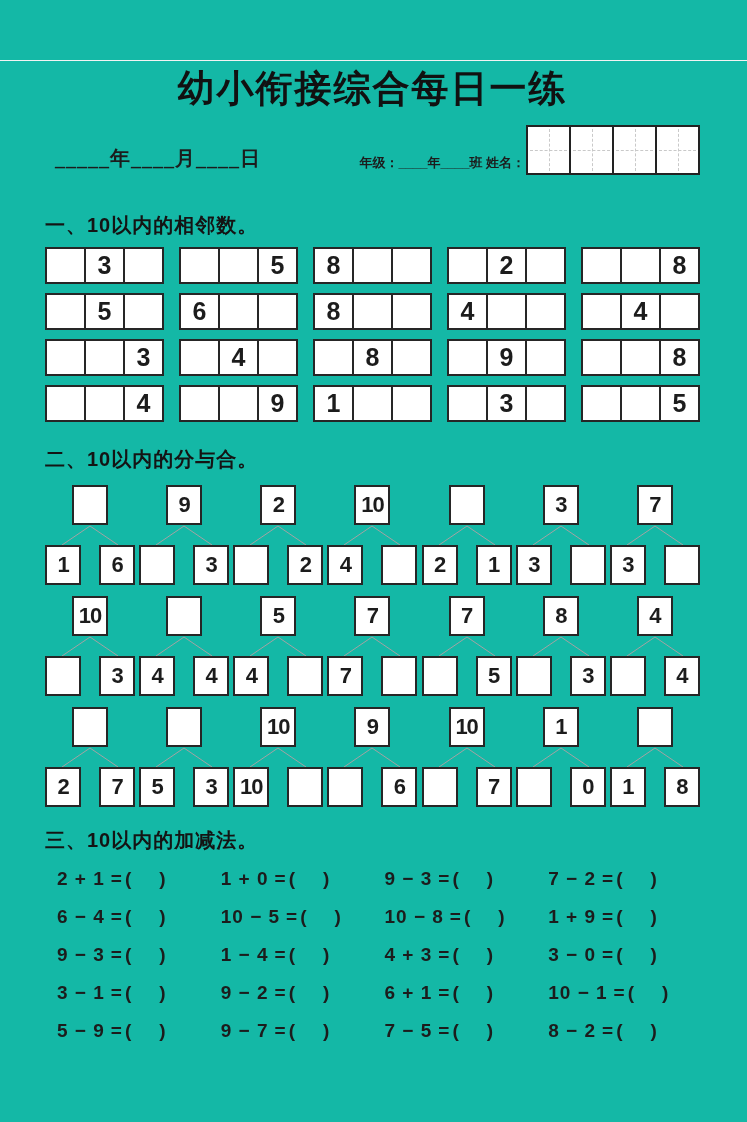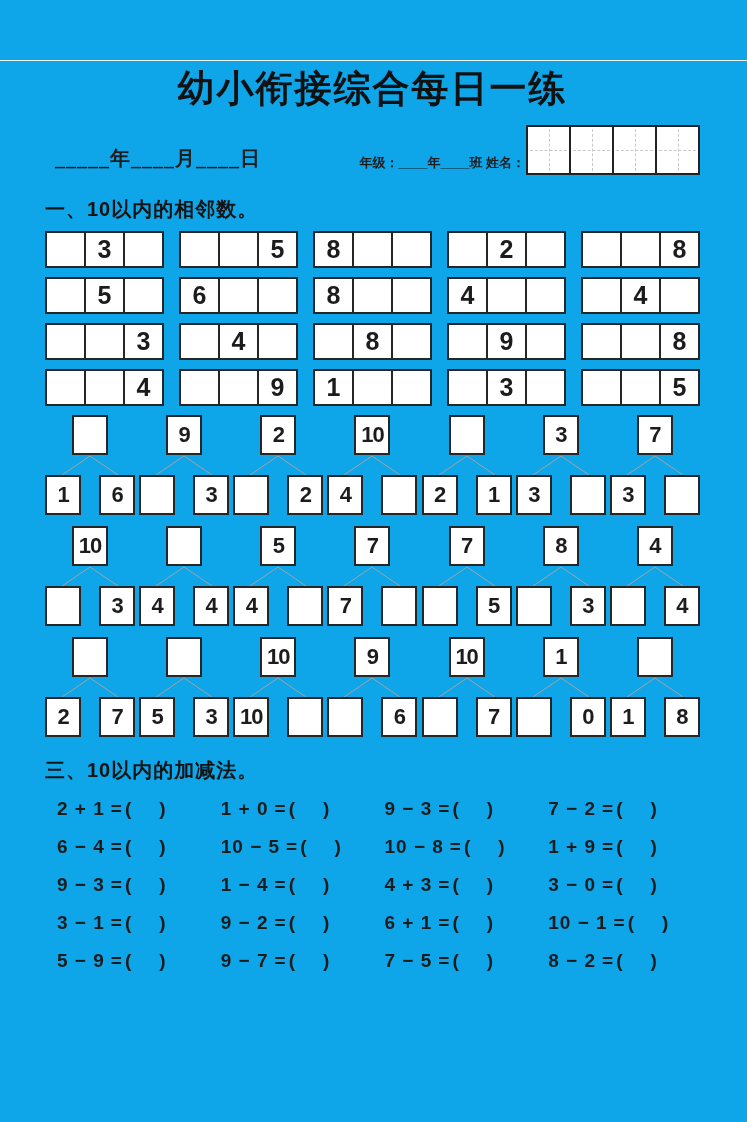--- a/index.html
+++ b/index.html
@@ -1,37 +1,37 @@
 <!DOCTYPE html>
 <html><head>
 <meta charset="utf-8">
 <style>
   html,body{margin:0;padding:0;}
   body{
     width:747px;height:1122px;background:#ffffff;overflow:hidden;
     font-family:"Liberation Sans","DejaVu Sans",sans-serif;color:#1c1c1c;
     -webkit-font-smoothing:antialiased;
   }
-  .page{position:relative;width:747px;height:1122px;background:#0ea5e9;}
+  .page{position:relative;width:747px;height:1122px;background:#14b8a6;}
   .top-divider{position:absolute;top:60px;left:0;width:747px;border-top:1px solid #f3f3f3;}
   .content{position:absolute;left:45px;top:0;width:655px;}
 
   
   .title{margin:64px 0 0 0;text-align:center;font-size:37px;font-weight:700;letter-spacing:2px;color:#111;}
   .header-row{display:flex;align-items:flex-end;margin-top:2px;height:56px;}
   .date-line{font-family:"Liberation Serif","DejaVu Serif",serif;font-size:20px;font-weight:700;letter-spacing:1px;margin-left:10px;white-space:pre;}
   .class-line{margin-left:auto;font-family:Liberation Sans, sans-serif;font-size:13px;font-weight:700;white-space:pre;}
   .name-grid{display:flex;margin-left:3px;margin-bottom:-3px;}
   .ng-cell{width:41px;height:46px;border:2px solid #222;margin-left:-2px;position:relative;background:#fff;}
   .ng-cell::before{content:"";position:absolute;left:50%;top:2px;bottom:2px;border-left:1px dashed #c9c9c9;}
   .ng-cell::after{content:"";position:absolute;top:50%;left:2px;right:2px;border-top:1px dashed #c9c9c9;}
 
   
   .sec-heading{margin:0;font-size:20px;font-weight:700;color:#141414;letter-spacing:1px;}
-  .sec1-heading{margin-top:24px;margin-bottom:8px;}
+  .sec1-heading{margin-top:40px;margin-bottom:8px;}
   .sec2-heading{margin-top:24px;margin-bottom:12px;}
   .sec3-heading{margin-top:20px;margin-bottom:14px;}
 
   
   .adj-row{display:flex;justify-content:space-between;margin-bottom:9px;}
   .adj-group{display:flex;}
   .adj-cell{width:37px;height:33px;border:2px solid #262626;margin-left:-2px;display:flex;align-items:center;justify-content:center;
     font-size:25px;font-weight:600;background:#fff;}
   .adj-cell:first-child{margin-left:0;}
 
@@ -177,20 +177,21 @@
             <div class="adj-cell"></div>
           </div>
           <div class="adj-group">
             <div class="adj-cell"></div>
             <div class="adj-cell"></div>
             <div class="adj-cell">5</div>
           </div>
         </div>
       </div>
 
+    <h2 class="sec-heading sec2-heading">二、10以内的分与合。</h2>
     <div>
         <div class="bond-row">
           <div class="bond">
             <div class="bond-box bond-top"></div>
             <div class="bond-links"><svg width="90" height="20" viewBox="0 0 90 20">
                 <line x1="45" y1="1" x2="17" y2="20" stroke="#a3a3a3" stroke-width="1"></line>
                 <line x1="45" y1="1" x2="73" y2="20" stroke="#a3a3a3" stroke-width="1"></line>
               </svg></div>
             <div class="bond-bottom">
               <div class="bond-box bond-cell">1</div>

